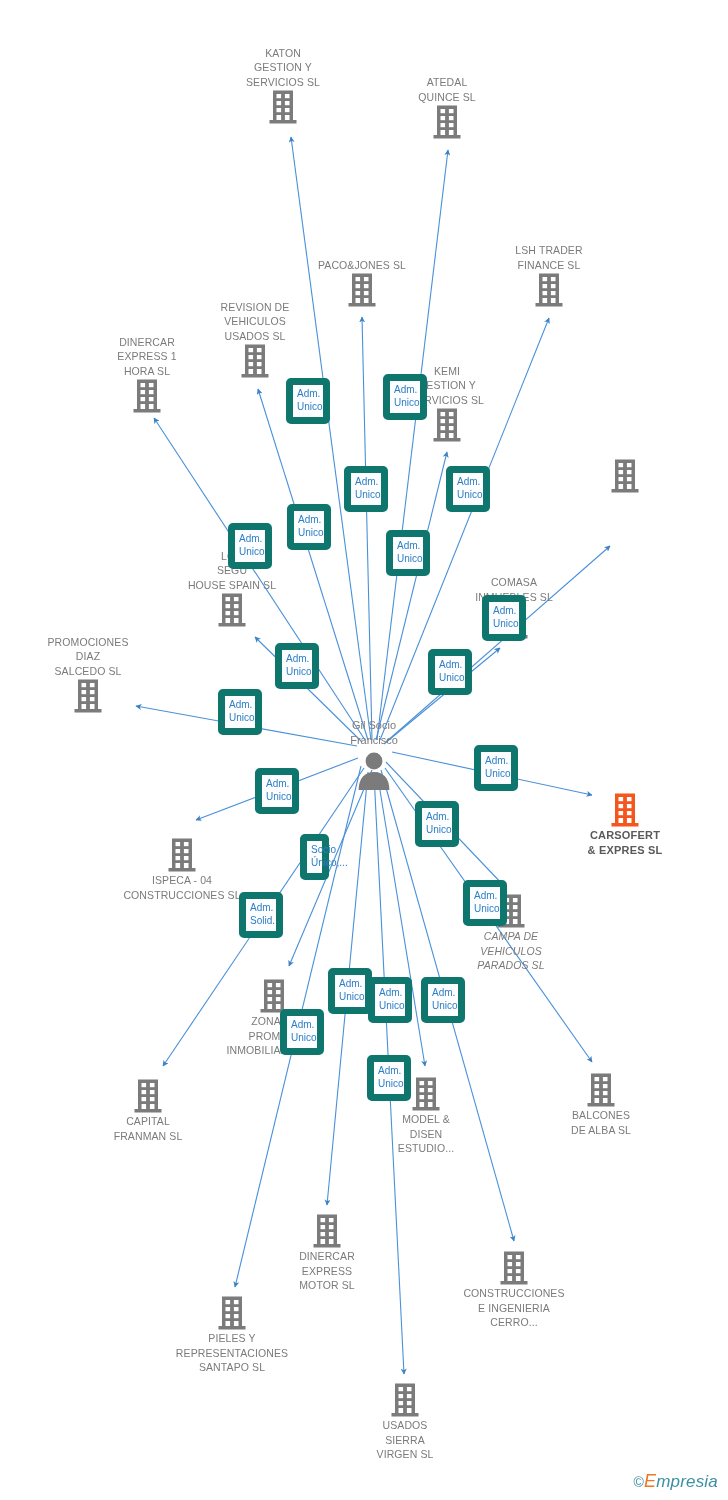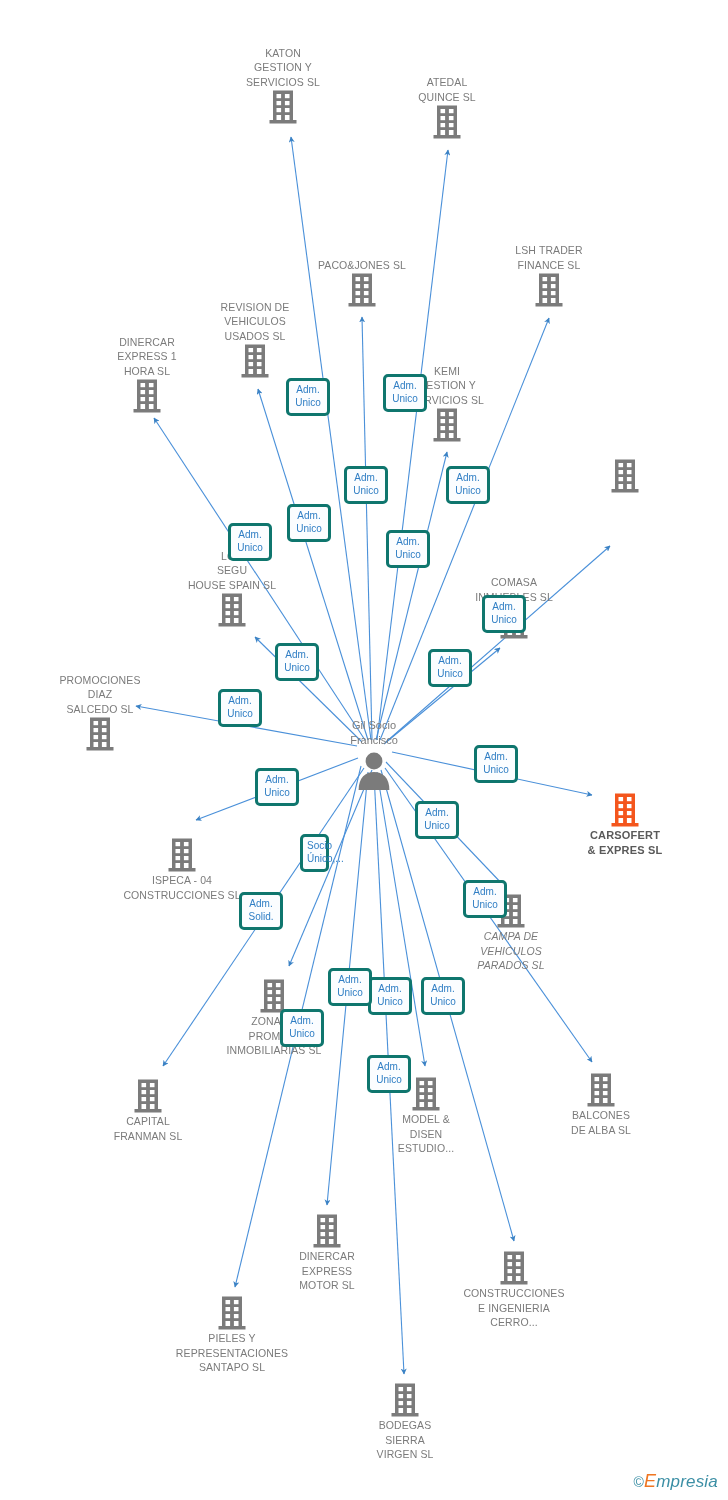--- a/index.html
+++ b/index.html
@@ -56,21 +56,21 @@
     line-height: 15px;
     color: #7b7b7b;
     white-space: pre-line;
     width: 120px;
     margin-left: -30px;
   }
 
   .reltag {
     position: absolute;
     background: #fbfdff;
-    border: 3px solid #0f766e;
+    border: 7px solid #0f766e;
     border-radius: 5px;
     color: #2f7ec4;
     font-size: 10px;
     line-height: 12.5px;
     text-align: center;
     padding: 3px 4px 4px 4px;
     white-space: pre-line;
     z-index: 20;
   }
 
@@ -285,21 +285,21 @@
             <rect x="8.5" y="4" width="4.6" height="4.2" fill="#ffffff"></rect>
             <rect x="16.9" y="4" width="4.6" height="4.2" fill="#ffffff"></rect>
             <rect x="8.5" y="11" width="4.6" height="4.2" fill="#ffffff"></rect>
             <rect x="16.9" y="11" width="4.6" height="4.2" fill="#ffffff"></rect>
             <rect x="8.5" y="18" width="4.6" height="4.2" fill="#ffffff"></rect>
             <rect x="16.9" y="18" width="4.6" height="4.2" fill="#ffffff"></rect>
             <rect x="8.5" y="25" width="4.6" height="5" fill="#ffffff"></rect>
             <rect x="16.9" y="25" width="4.6" height="5" fill="#ffffff"></rect>
           </svg></span>
       </div>
-      <div class="node caption-above" style="left: 100px; top: 634.5px; margin-top: 38px;">
+      <div class="node caption-above" style="left: 88px; top: 634.5px;">
         <span class="caption">PROMOCIONES
 DIAZ
 SALCEDO SL</span>
         <span class="glyph"><svg width="30" height="34" viewBox="0 0 30 34" xmlns="http://www.w3.org/2000/svg">
             <rect x="5" y="0.5" width="20" height="29.5" fill="#7b7b7b"></rect>
             <rect x="1.5" y="30" width="27" height="3.5" fill="#7b7b7b"></rect>
             <rect x="8.5" y="4" width="4.6" height="4.2" fill="#ffffff"></rect>
             <rect x="16.9" y="4" width="4.6" height="4.2" fill="#ffffff"></rect>
             <rect x="8.5" y="11" width="4.6" height="4.2" fill="#ffffff"></rect>
             <rect x="16.9" y="11" width="4.6" height="4.2" fill="#ffffff"></rect>
@@ -481,21 +481,21 @@
             <rect x="1.5" y="30" width="27" height="3.5" fill="#7b7b7b"></rect>
             <rect x="8.5" y="4" width="4.6" height="4.2" fill="#ffffff"></rect>
             <rect x="16.9" y="4" width="4.6" height="4.2" fill="#ffffff"></rect>
             <rect x="8.5" y="11" width="4.6" height="4.2" fill="#ffffff"></rect>
             <rect x="16.9" y="11" width="4.6" height="4.2" fill="#ffffff"></rect>
             <rect x="8.5" y="18" width="4.6" height="4.2" fill="#ffffff"></rect>
             <rect x="16.9" y="18" width="4.6" height="4.2" fill="#ffffff"></rect>
             <rect x="8.5" y="25" width="4.6" height="5" fill="#ffffff"></rect>
             <rect x="16.9" y="25" width="4.6" height="5" fill="#ffffff"></rect>
           </svg></span>
-        <span class="caption">BODEGAS
+        <span class="caption">USADOS
 SIERRA
 VIRGEN SL</span>
       </div>
     </div>
   <div id="tags-layer">
       <div class="reltag" style="left: 286px; top: 378px; width: 44px;">Adm.
 Unico</div>
       <div class="reltag" style="left: 383px; top: 374px; width: 44px;">Adm.
 Unico</div>
       <div class="reltag" style="left: 344px; top: 466px; width: 44px;">Adm.

